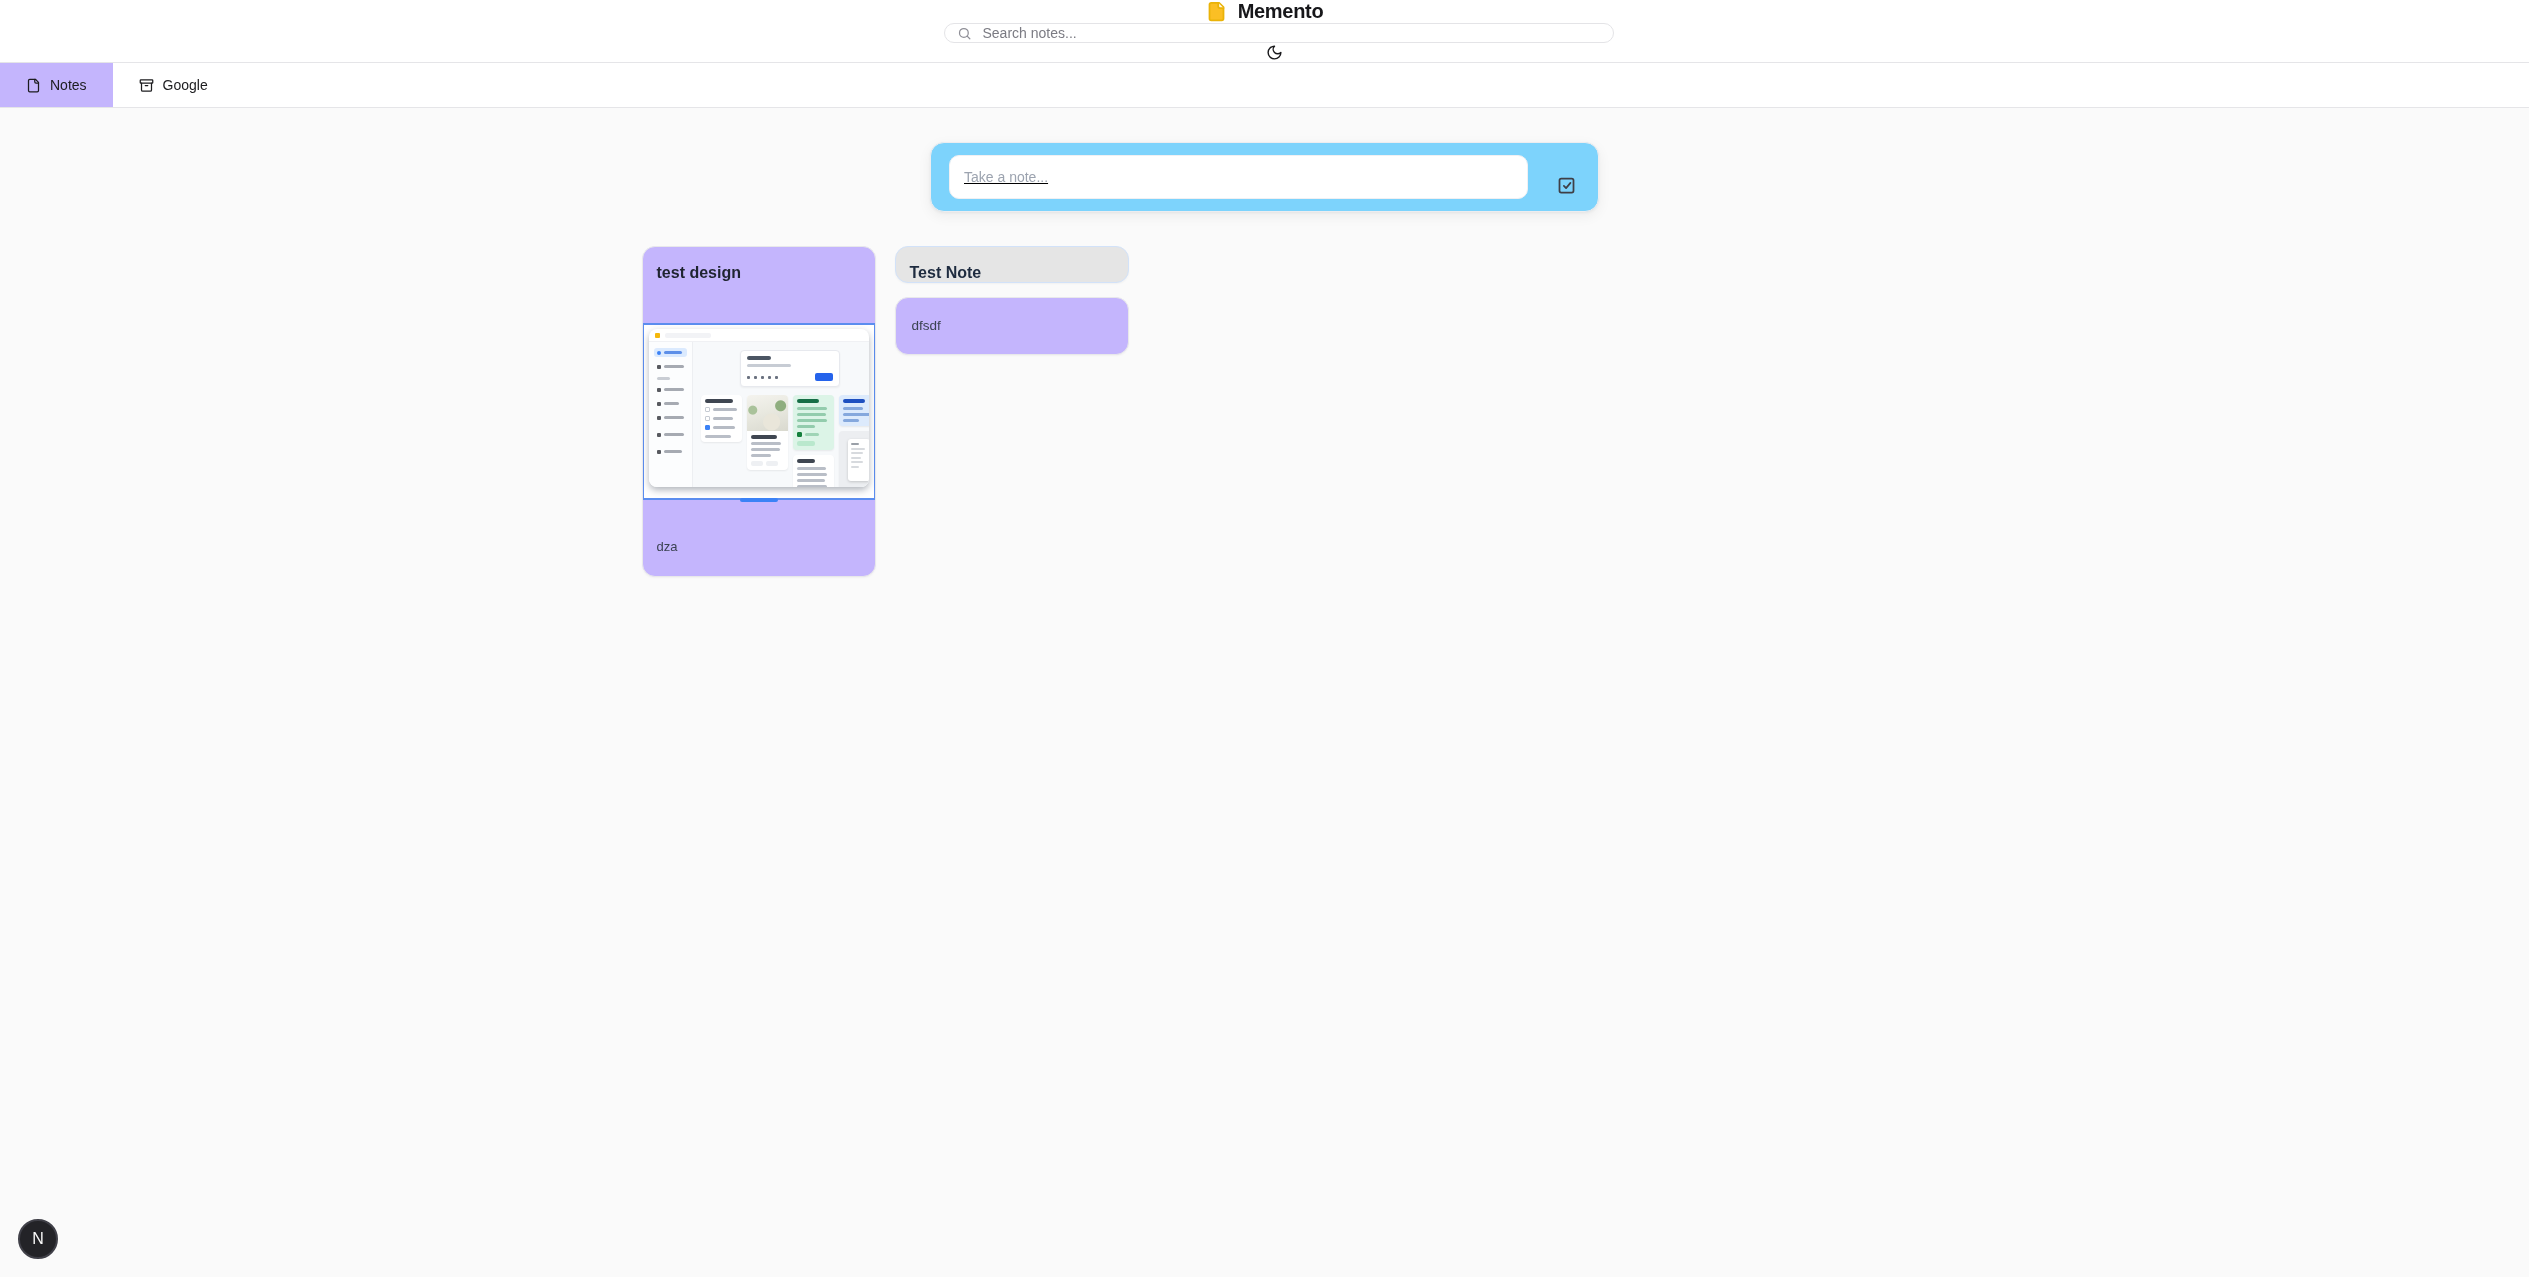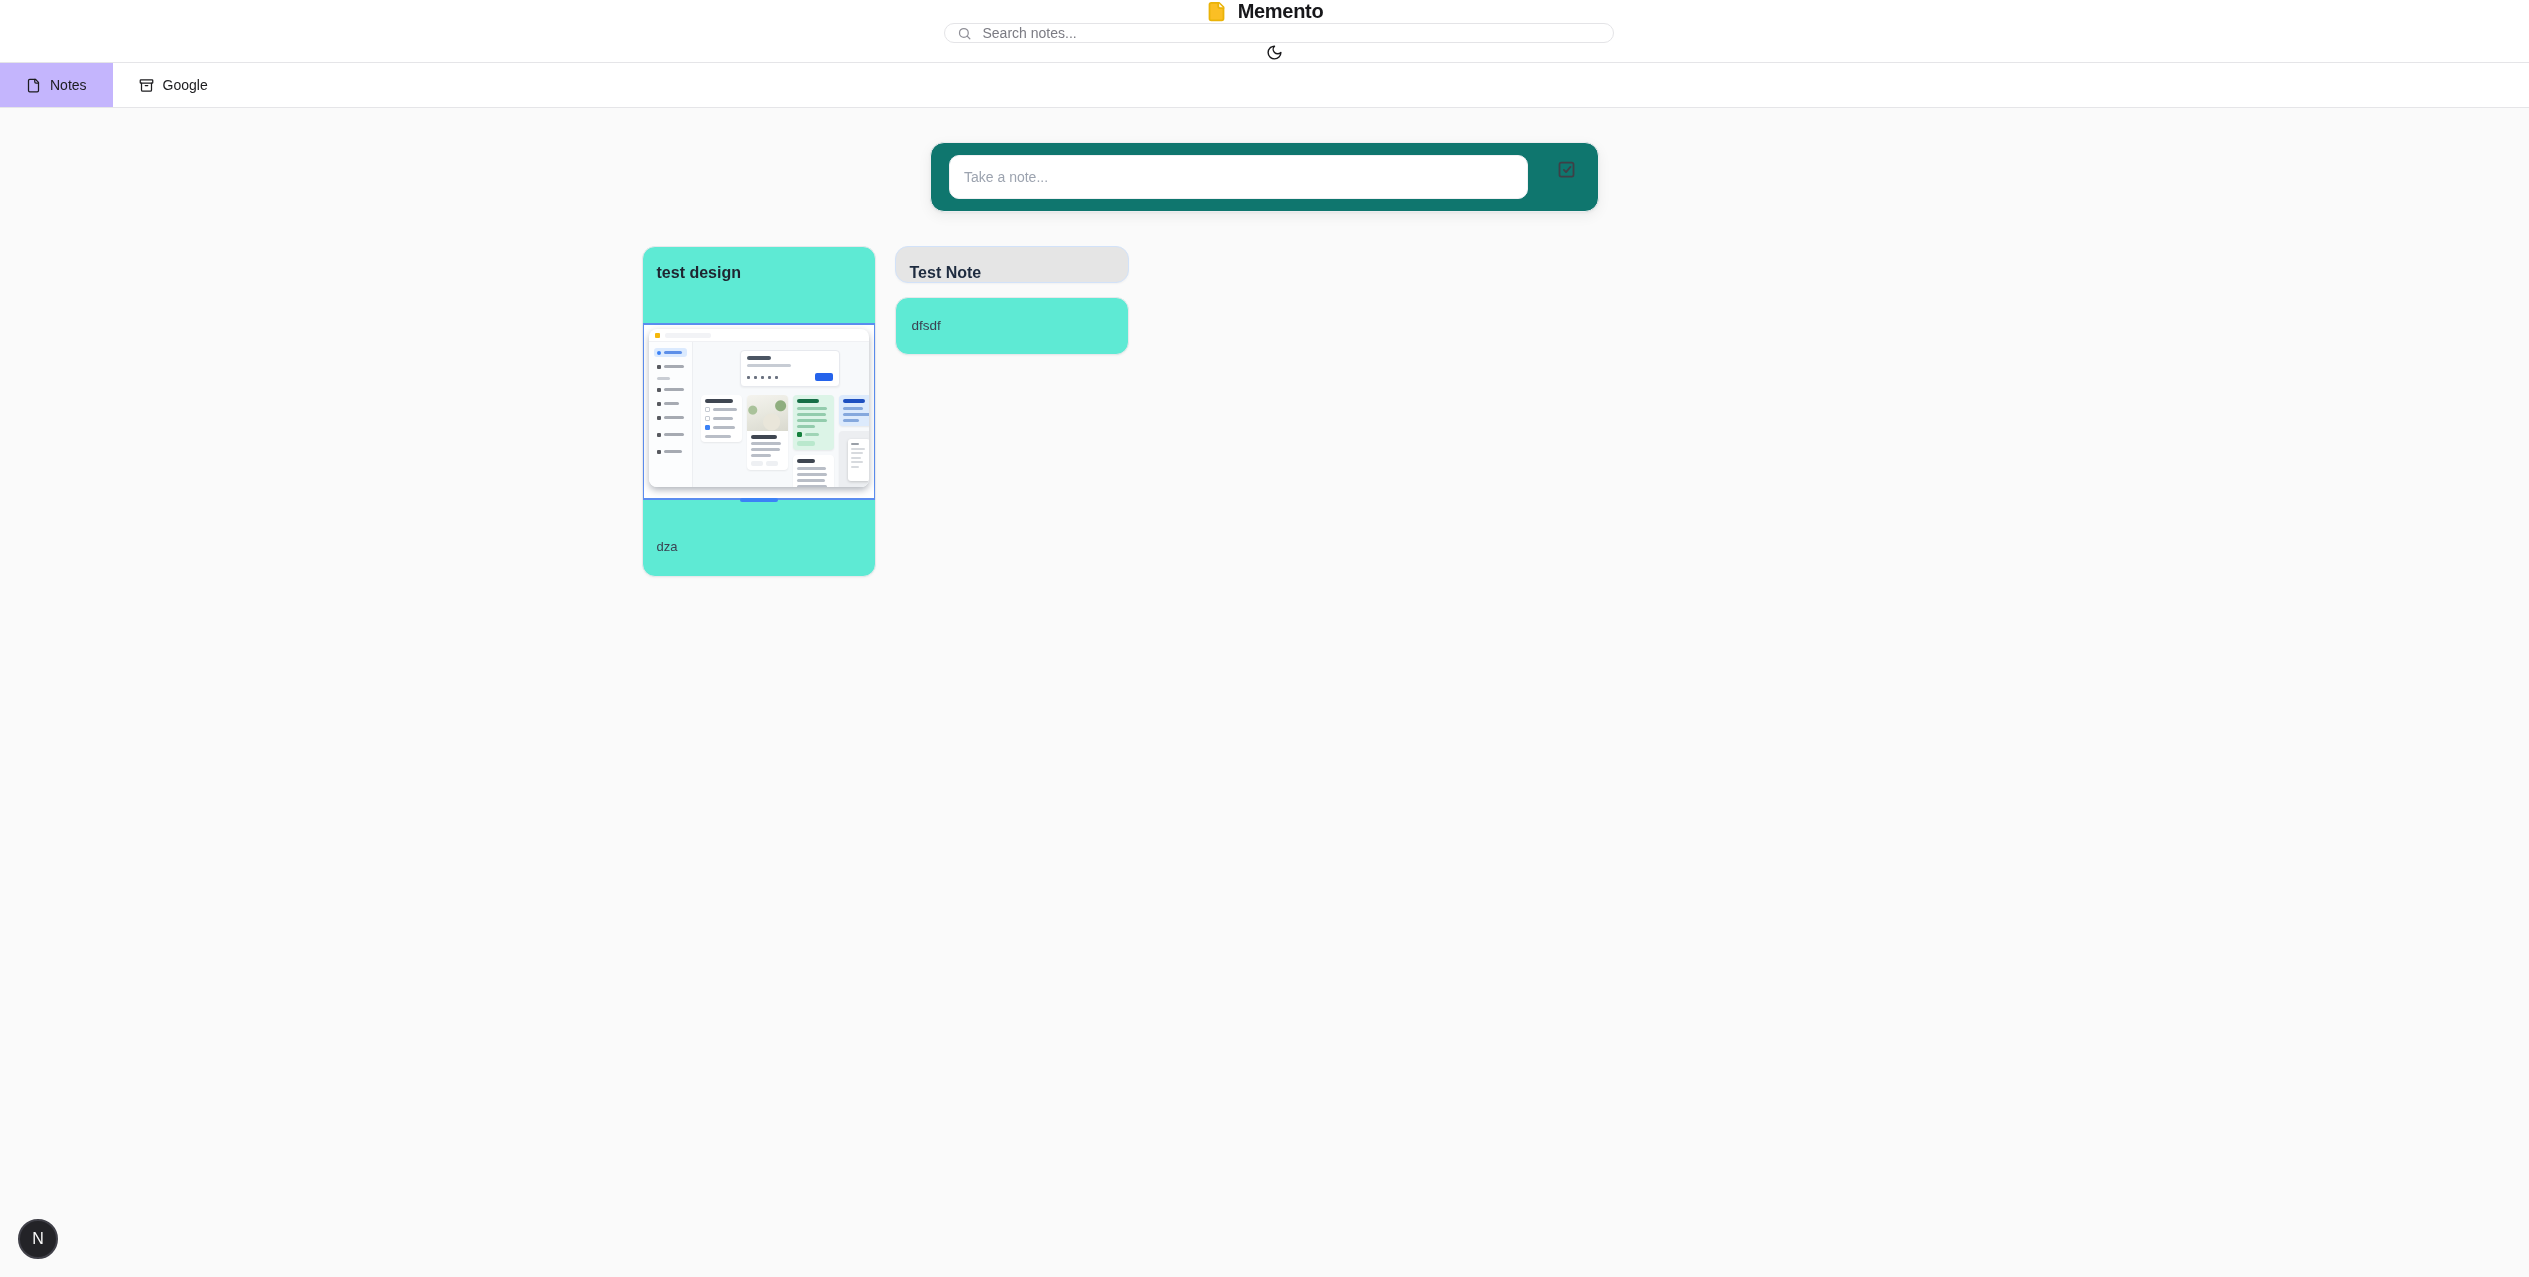--- a/index.html
+++ b/index.html
@@ -24,33 +24,33 @@
               display: flex; align-items: center; justify-content: center; cursor: pointer; border-radius: 8px; padding: 0; }
 
   
   .tabbar { height: 46px; background: #fff; border-top: 1px solid #e5e5e8; border-bottom: 1px solid #e5e5e8; display: flex; }
   .tab { display: flex; align-items: center; gap: 9px; padding: 0 26px; font-size: 14px; font-weight: 500;
          color: #1c1c1f; cursor: pointer; }
   .tab.active { background: #c4b5fd; }
 
   
   .main { padding-top: 34px; }
-  .composer { width: 669px; margin: 0 auto; background: #0f766e; border: 1px solid #ededf0; border-radius: 14px;
+  .composer { width: 669px; margin: 0 auto; background: #7dd3fc; border: 1px solid #ededf0; border-radius: 14px;
               box-shadow: 0 4px 14px rgba(0,0,0,.06), 0 1px 3px rgba(0,0,0,.05);
-              display: flex; align-items: flex-start; padding: 12px 18px; gap: 24px; }
+              display: flex; align-items: flex-end; padding: 12px 18px; gap: 24px; text-decoration: underline; }
   .composer input { flex: 1; height: 44px; border: 1px solid #f0f0f3; border-radius: 10px; padding: 0 14px;
                     font-size: 14px; outline: 0; color: #18181b; background: #fff; }
   .composer input::placeholder { color: #9ca3af; }
   .list-btn { width: 28px; height: 28px; border: 0; background: transparent; display: flex; align-items: center;
               justify-content: center; cursor: pointer; padding: 0; }
 
   .grid { margin-top: 34px; display: flex; justify-content: center; gap: 19px; }
   .gcol { width: 234px; display: flex; flex-direction: column; gap: 14px; }
 
-  .note { background: #5eead4; border: 1px solid #e8e8eb; border-radius: 13px; box-shadow: 0 1px 2px rgba(0,0,0,.04);
+  .note { background: #c4b5fd; border: 1px solid #e8e8eb; border-radius: 13px; box-shadow: 0 1px 2px rgba(0,0,0,.04);
           overflow: hidden; cursor: pointer; }
   .note-title { margin: 17px 14px 0; font-size: 16px; font-weight: 600; color: #1f2430; line-height: 1.15; }
   .note-body { margin: 0; padding: 0 14px; font-size: 13px; color: #3b4252; line-height: 1.5; }
   .note.blue { background: #e5e5e5; border-color: #d2e2f9; }
   .note.blue .note-title { color: #1e2b3f; }
   .note.blue .note-body { margin-top: 40px; padding-bottom: 17px; color: #2f3a4d; }
   .note.rowcard { height: 58px; display: flex; align-items: center; padding: 0 16px; gap: 12px; }
   .note.rowcard .note-body { padding: 0; font-size: 13.5px; }
   .checkbox { width: 14px; height: 14px; border: 1.5px solid #d6d6da; border-radius: 4px; background: #fff; flex: none; }
 

